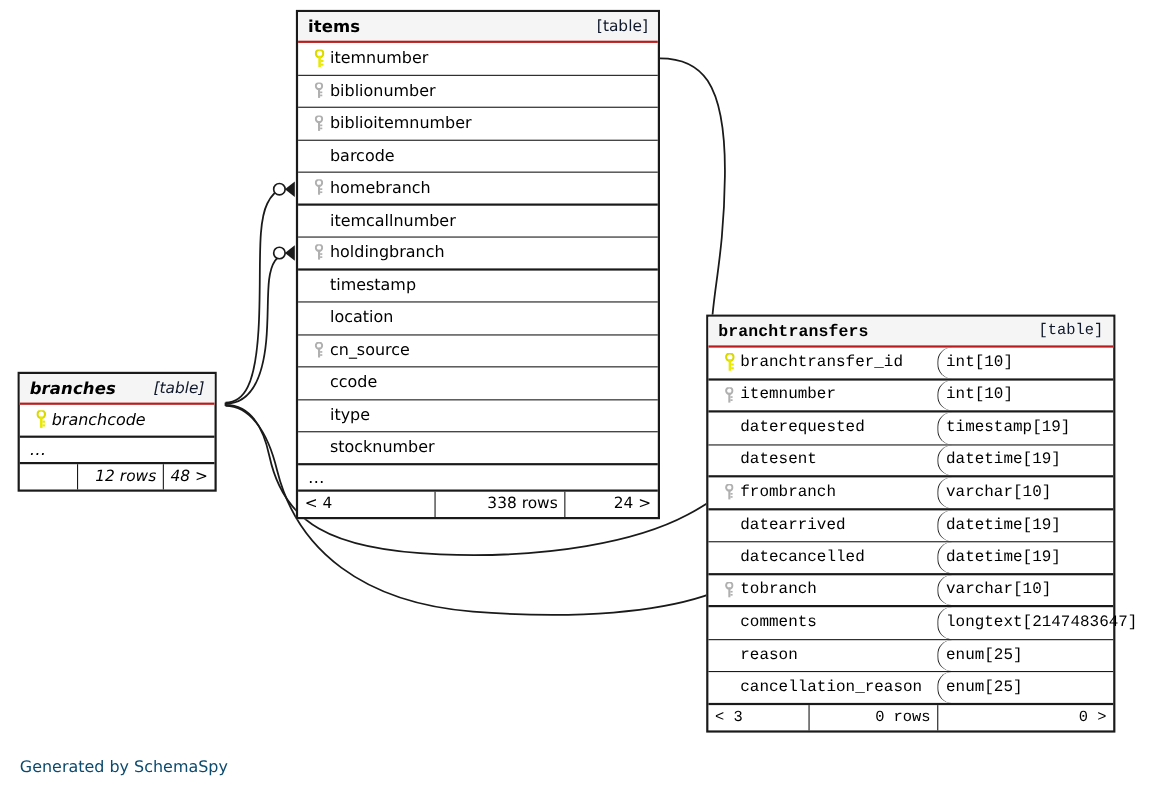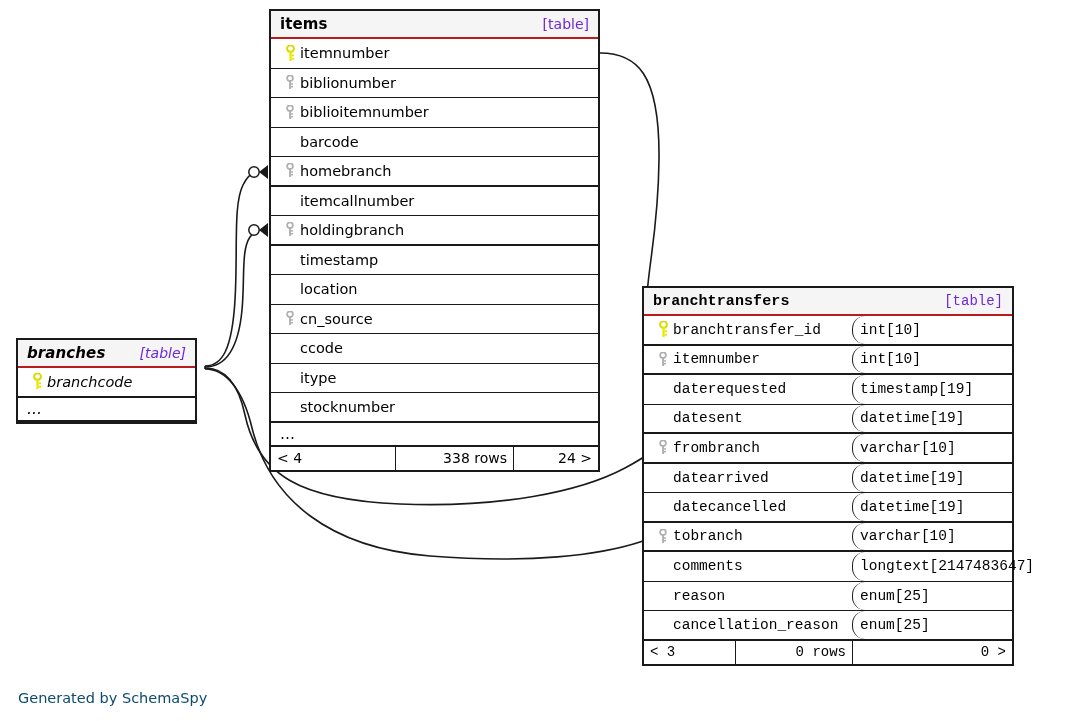--- a/index.html
+++ b/index.html
@@ -49,21 +49,21 @@
     height: 28px;
     box-sizing: border-box;
   }
   .tbl-name {
     font-weight: bold;
     font-size: 15px;
     letter-spacing: 0.1px;
   }
   .tbl-kind {
     font-size: 14px;
-    color: #6d28d9;
+    color: #0f172a;
     text-align: right;
   }
   .row {
     display: flex;
     align-items: stretch;
     border-bottom: 1px solid #1a1a1a;
     height: 29.5px;
     box-sizing: border-box;
   }
   .row:last-of-type { border-bottom: none; }
@@ -488,16 +488,21 @@
             <rect x="5.7" y="9.4" width="2.4" height="1.9" fill="#e8e800"></rect>
             <rect x="5.7" y="12.8" width="2.4" height="1.9" fill="#e8e800"></rect>
           </svg>
         </span>
         <span>branchcode</span>
       </span>
     </div>
 
     <div class="ellipsis-row">…</div>
 
+    <div class="footer">
+      <div class="f-left"></div>
+      <div class="f-mid">12 rows</div>
+      <div class="f-right">48 &gt;</div>
+    </div>
   </div>
 
   <div id="credit">Generated by SchemaSpy</div>
 </div>
 
 </body></html>

